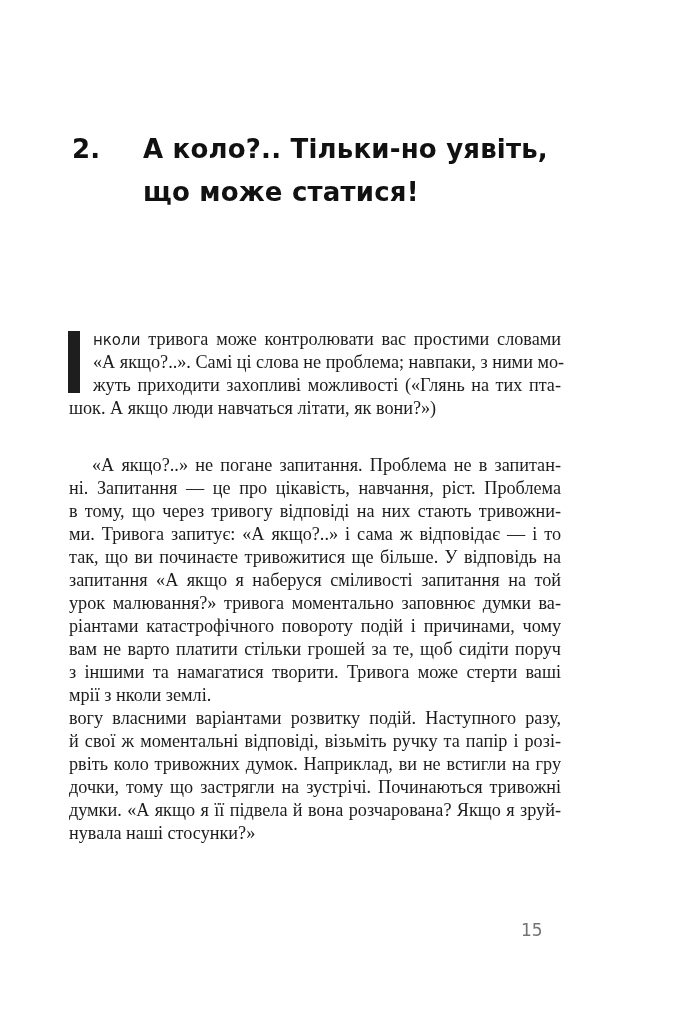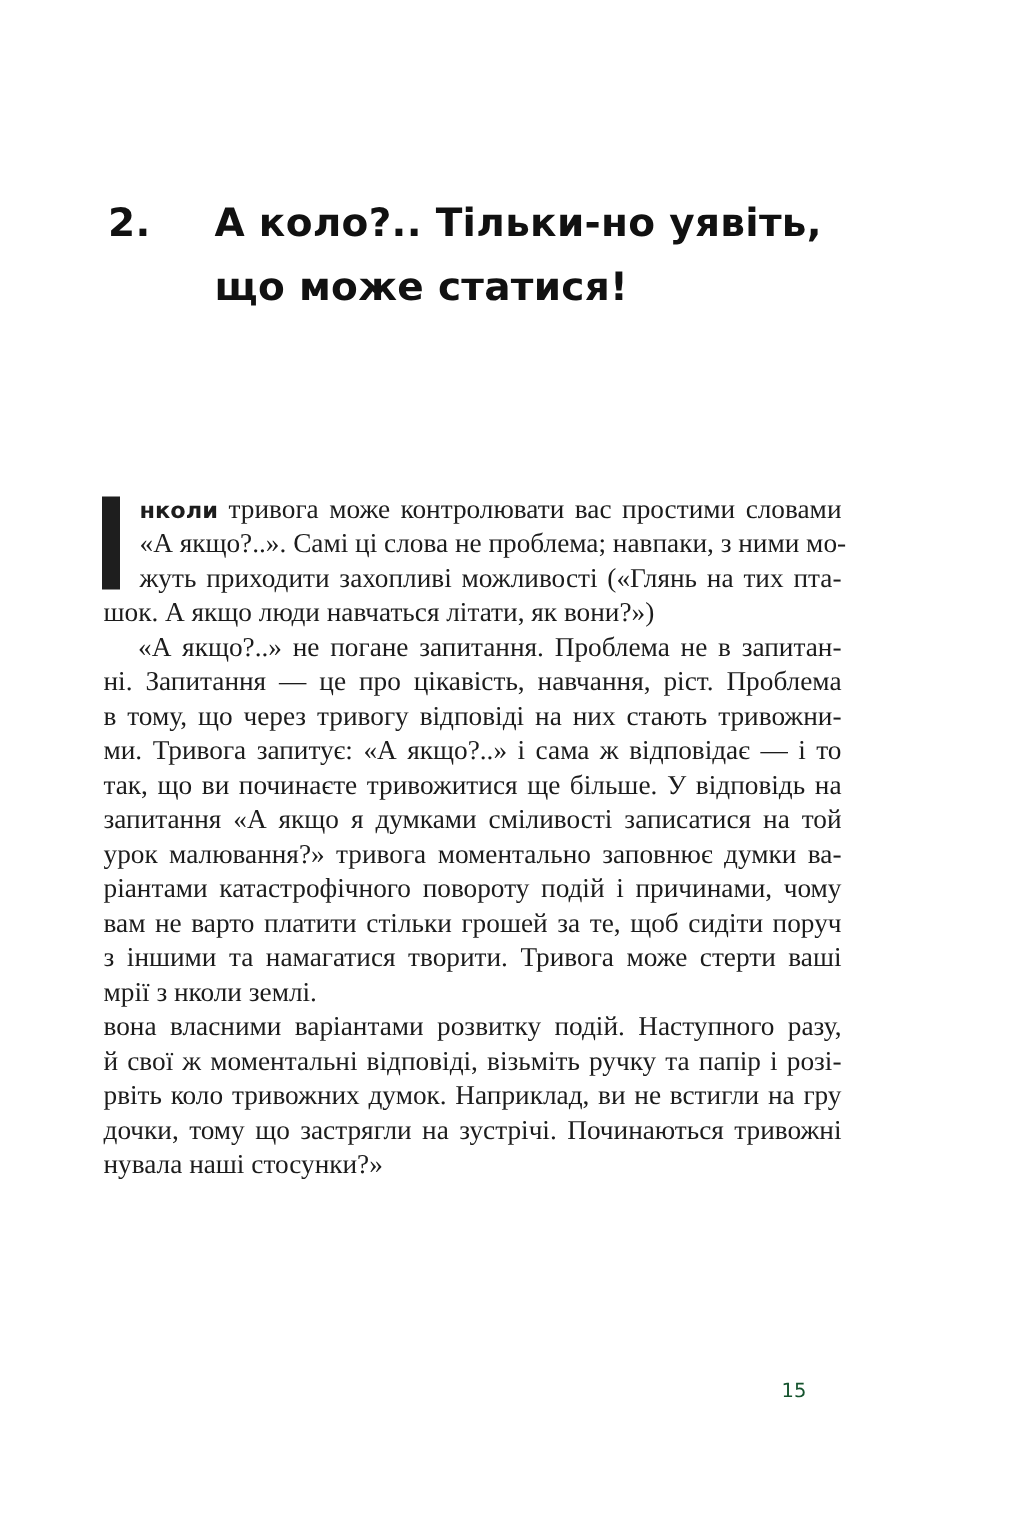--- a/index.html
+++ b/index.html
@@ -54,44 +54,45 @@
       white-space: nowrap;
       text-align: justify;
       text-align-last: justify;
       height: 23px;
     }
     .line.last {
       text-align-last: left;
     }
     .line.indent {
       padding-left: 23px;
+      margin-top: 34px;
     }
     .line.after-cap {
       padding-left: 24px;
     }
     .drop-cap {
       position: absolute;
       left: -1px;
       top: 3px;
       width: 12px;
       height: 62px;
       background: #1e1e1e;
     }
     .lead-in {
       font-family: "DejaVu Sans", sans-serif;
-      font-weight: bold;
+      font-weight: normal;
       font-size: 15px;
     }
     .page-number {
       position: absolute;
       left: 521px;
       top: 920px;
       font-family: "DejaVu Sans", sans-serif;
-      font-size: 13px;
-      color: #14532d;
+      font-size: 17px;
+      color: #737373;
     }
   </style>
 </head>
 <body>
 
 <div class="chapter-heading">
   <div class="chapter-number">2.</div>
   <div class="chapter-title">
     <span>А коло?.. Тільки-но уявіть,</span>
     <span>що може статися!</span>
@@ -107,30 +108,31 @@
     <span class="line after-cap">жуть приходити захопливі можливості («Глянь на тих пта-</span>
     <span class="line last">шок. А якщо люди навчаться літати, як вони?»)</span>
   </div>
 
   <div>
     <span class="line indent">«А якщо?..» не погане запитання. Проблема не в запитан-</span>
     <span class="line">ні. Запитання — це про цікавість, навчання, ріст. Проблема</span>
     <span class="line">в тому, що через тривогу відповіді на них стають тривожни-</span>
     <span class="line">ми. Тривога запитує: «А якщо?..» і сама ж відповідає — і то</span>
     <span class="line">так, що ви починаєте тривожитися ще більше. У відповідь на</span>
-    <span class="line">запитання «А якщо я думками сміливості записатися на той</span>
+    <span class="line">запитання «А якщо я наберуся сміливості запитання на той</span>
     <span class="line">урок малювання?» тривога моментально заповнює думки ва-</span>
     <span class="line">ріантами катастрофічного повороту подій і причинами, чому</span>
     <span class="line">вам не варто платити стільки грошей за те, щоб сидіти поруч</span>
     <span class="line">з іншими та намагатися творити. Тривога може стерти ваші</span>
     <span class="line last">мрії з нколи землі.</span>
   </div>
 
   <div>
-    <span class="line">вона власними варіантами розвитку подій. Наступного разу,</span>
+    <span class="line">вогу власними варіантами розвитку подій. Наступного разу,</span>
     <span class="line">й свої ж моментальні відповіді, візьміть ручку та папір і розі-</span>
     <span class="line">рвіть коло тривожних думок. Наприклад, ви не встигли на гру</span>
     <span class="line">дочки, тому що застрягли на зустрічі. Починаються тривожні</span>
+    <span class="line">думки. «А якщо я її підвела й вона розчарована? Якщо я зруй-</span>
     <span class="line last">нувала наші стосунки?»</span>
   </div>
 </div>
 
 <div class="page-number">15</div>
 
 </body></html>

